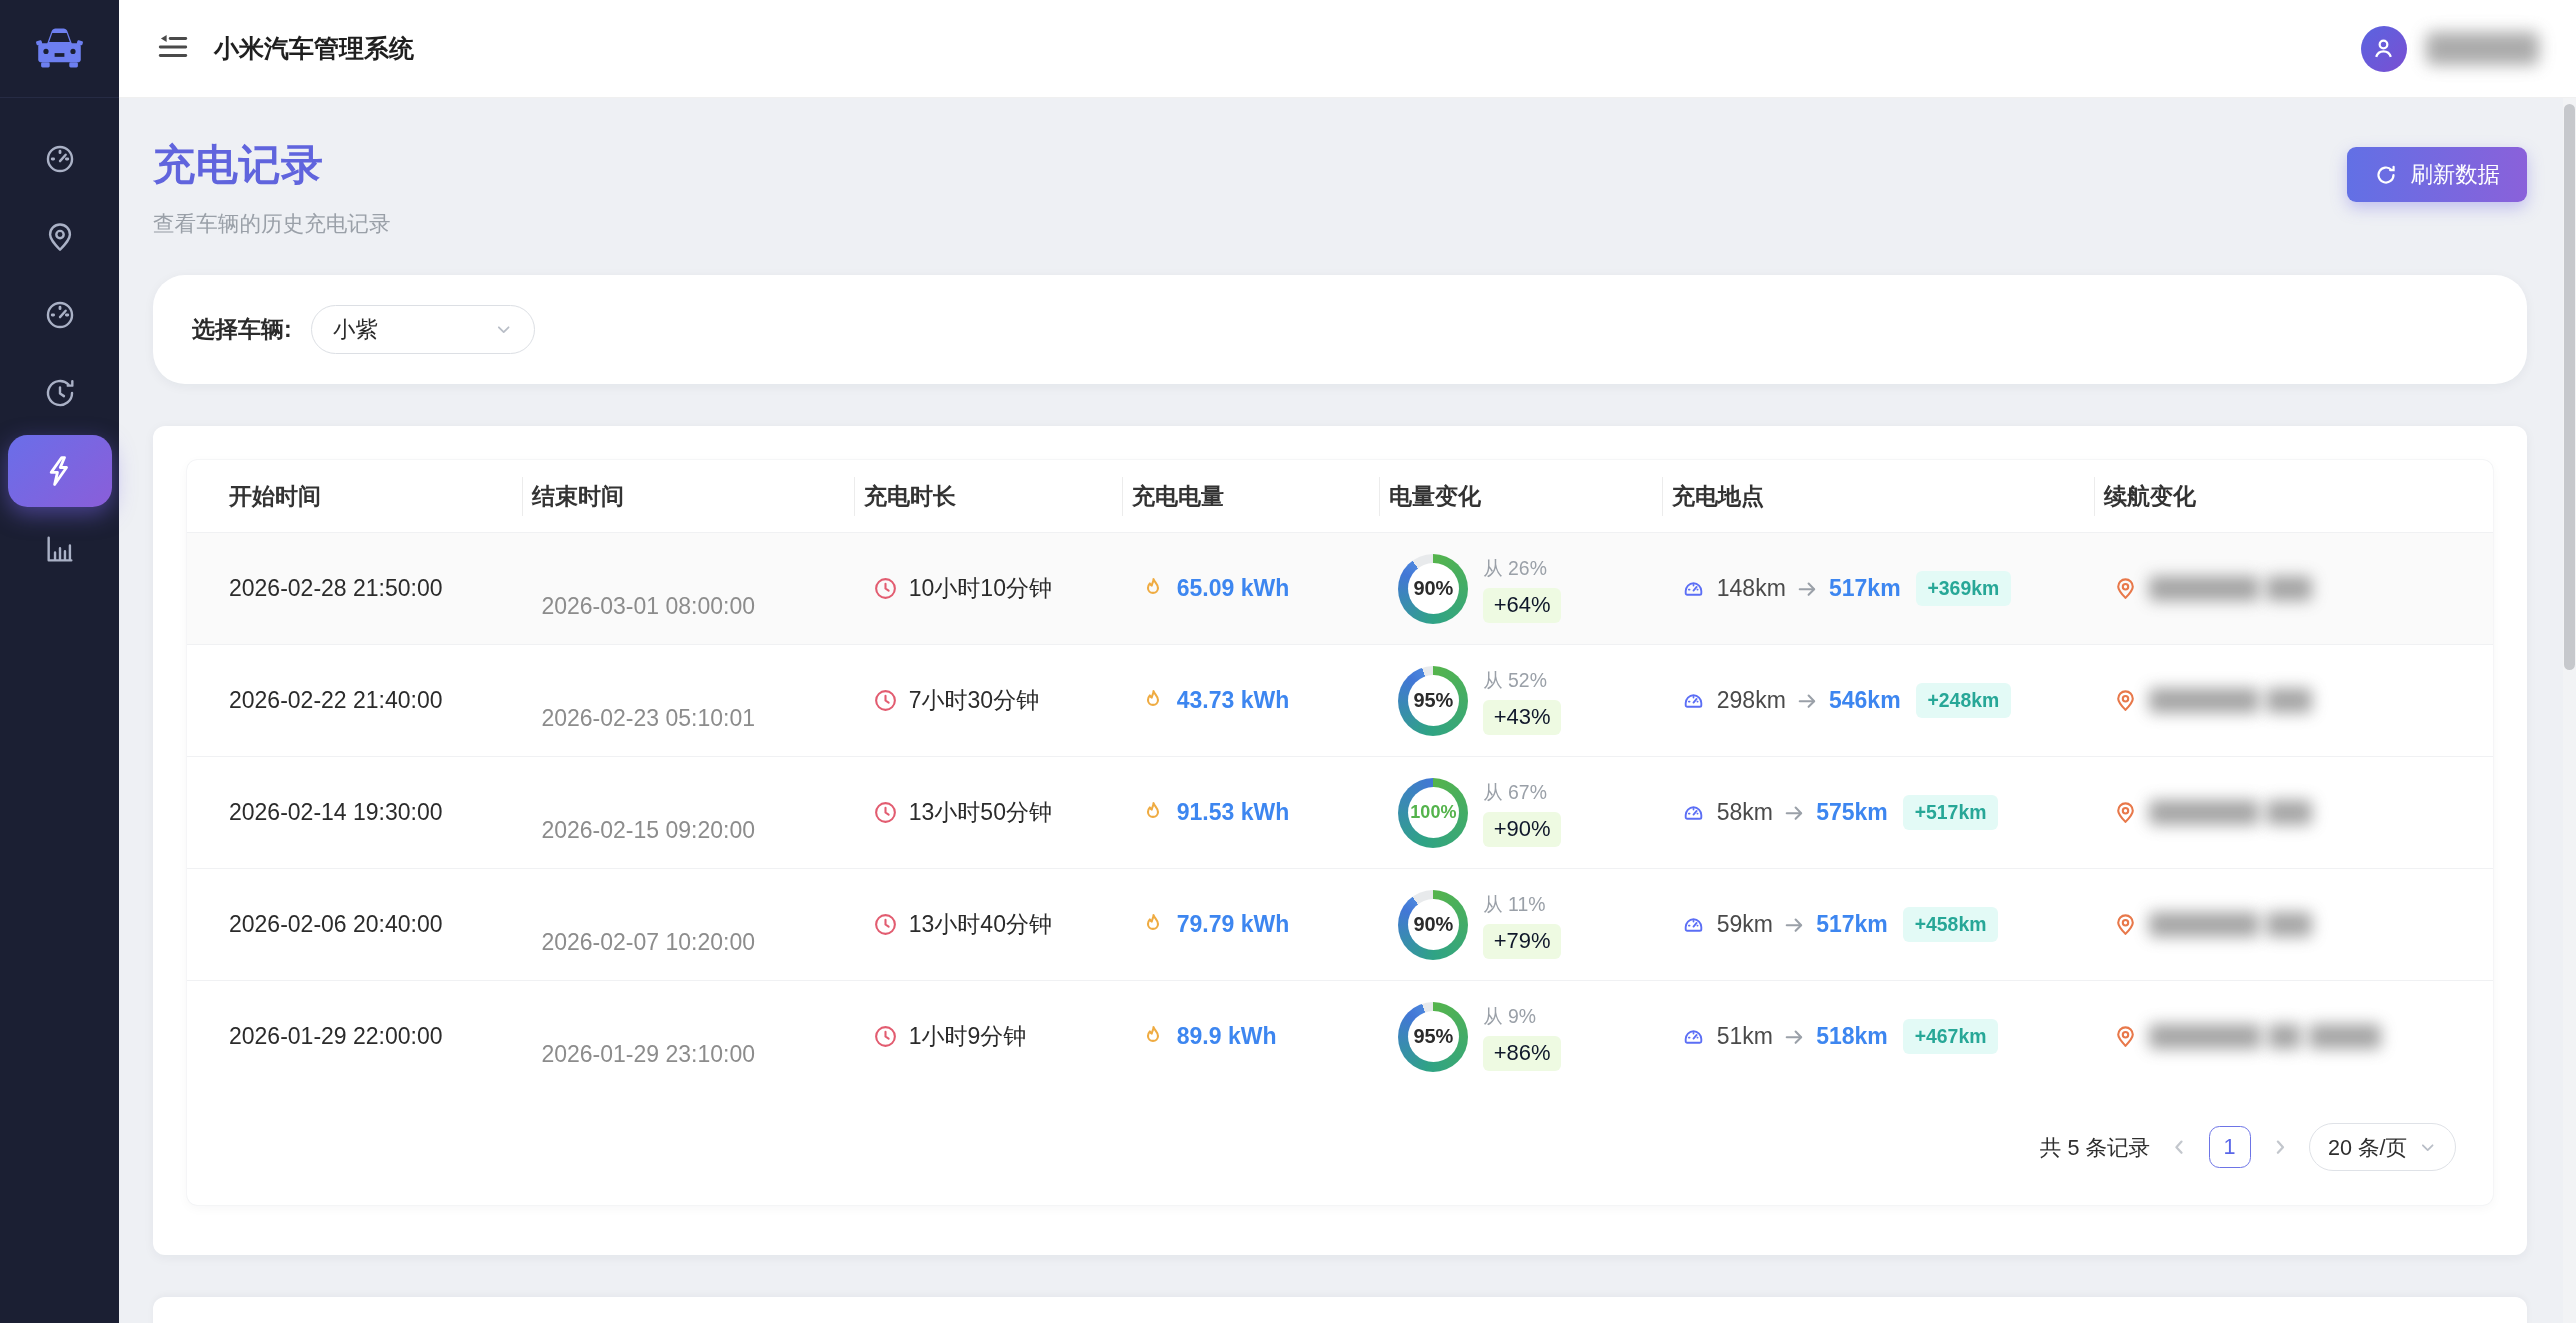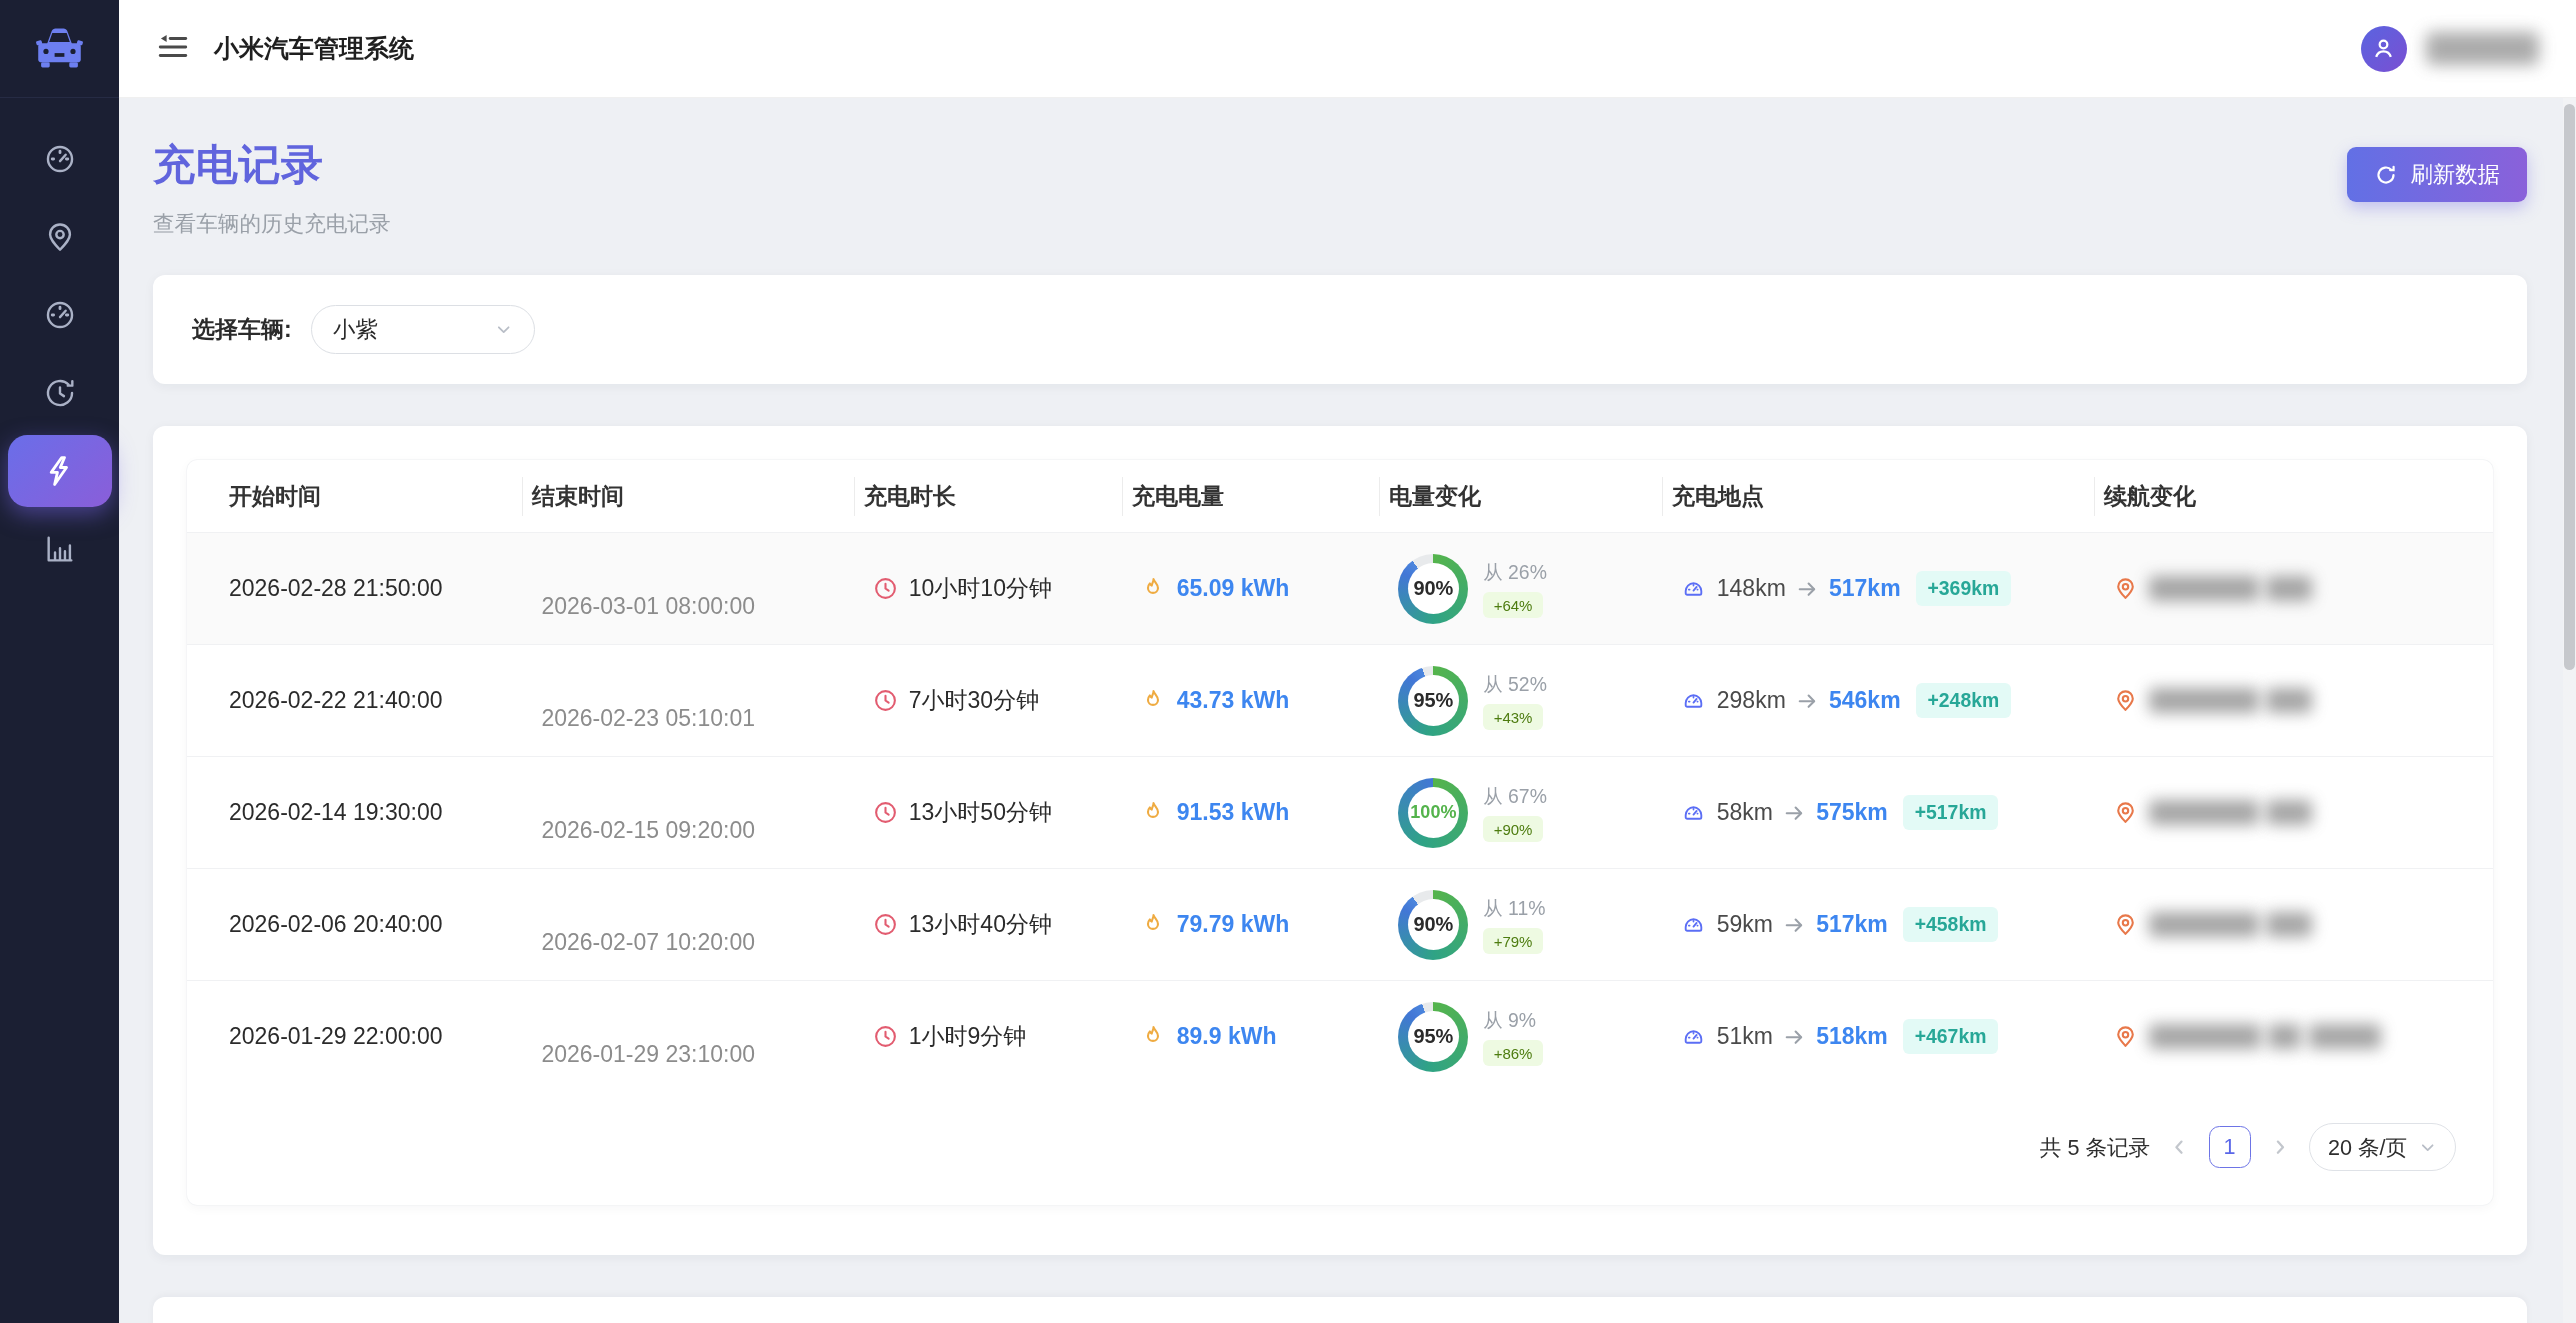--- a/index.html
+++ b/index.html
@@ -43,21 +43,21 @@
   .page-subtitle { font-size:21.6px; color:#9aa0a8; margin-top:16.4px; }
   .refresh-btn { display:flex; align-items:center; gap:12px; height:55px; padding:0 27px;
     border-radius:9px; background:linear-gradient(90deg,#6270e5,#8a61da); color:#fff;
     font-size:22.4px; border:none; cursor:pointer; margin-top:10.4px;
     box-shadow:0 6px 16.4px rgba(110,100,225,.35); }
   .refresh-btn svg { width:24px; height:24px; stroke:#fff; stroke-width:2.2; fill:none;
     stroke-linecap:round; }
 
   .card { background:#fff; border-radius:12px; box-shadow:0 2.2px 10.4px rgba(20,30,60,.05); }
   .filter-card { margin-top:37px; height:109px; display:flex; align-items:center;
-    padding:0 39px; gap:19.4px; }
+    padding:0 39px; gap:19.4px;border-radius:32px; }
   .filter-label { font-size:23px; font-weight:bold; color:#2b2b2b; }
   .select { display:flex; align-items:center; justify-content:space-between; width:224px;
     height:49px; border:0.7px solid #dcdfe4; border-radius:24.6px; padding:0 21px;
     font-size:22.4px; color:#2b2b2b; background:#fff; cursor:pointer; }
   .select svg, .pager-select svg { width:19.4px; height:19.4px; stroke:#b9bec7; stroke-width:2.2;
     fill:none; stroke-linecap:round; stroke-linejoin:round; }
 
   .table-card { margin-top:42px; padding:34px 34px 0 34px; height:829px; }
   .table-wrap { border-radius:10.4px; box-shadow:0 0 0 0.7px #f2f3f5, 0 3px 12px rgba(20,30,60,.04);
     overflow:hidden; background:#fff; }
@@ -84,21 +84,21 @@
     stroke-linejoin:round; width:22.4px; height:22.4px; flex:none; }
   .energy-val { color:#3d86f0; font-weight:bold; }
 
   .ring { width:70px; height:70px; border-radius:50%; display:flex; align-items:center;
     justify-content:center; flex:none; }
   .ring .hole { width:51px; height:51px; border-radius:50%; background:#fff; display:flex;
     align-items:center; justify-content:center; font-size:20px; font-weight:bold; color:#2b2b2b; }
   .ring .hole.full { color:#54b34c; font-size:18px; }
   .batt-col { display:flex; flex-direction:column; gap:6px; margin-left:4.5px; }
   .batt-from { font-size:19.4px; color:#9aa0a8; }
-  .pill-green { font-size:15px; color:#4d7c0f; background:#eefae2; border-radius:6px;
+  .pill-green { font-size:22px; color:#0f172a; background:#eefae2; border-radius:6px;
     padding:4.5px 10.4px; align-self:flex-start; }
   .range-from { color:#4a4a4a; }
   .range-to { color:#3d86f0; font-weight:bold; }
   .pill-teal { font-size:19.4px; color:#27a797; background:#e3faf6; border-radius:6px;
     padding:6px 12px; margin-left:4.5px;font-weight:bold; }
   .loc-blur { display:flex; gap:7.5px; }
   .loc-blur i { display:block; height:25px; border-radius:4.5px; background:#8f8f8f;
     filter:blur(7.5px); opacity:.8; }
 
   .pager { display:flex; align-items:center; justify-content:flex-end; gap:18px;

